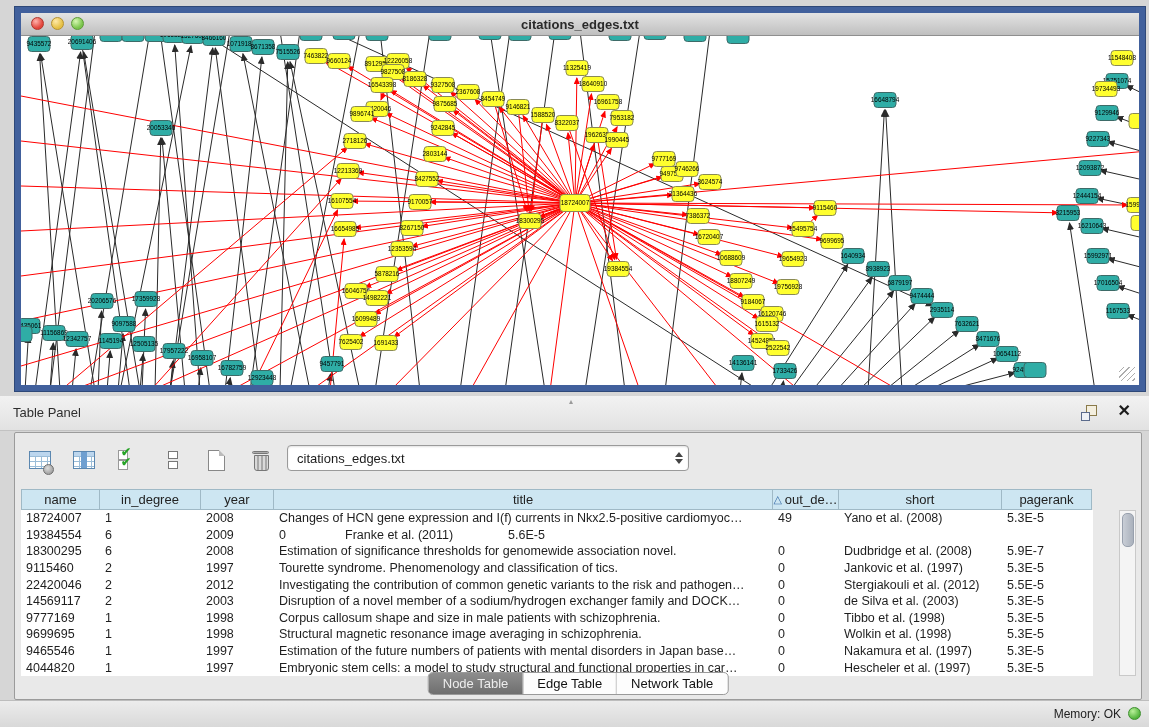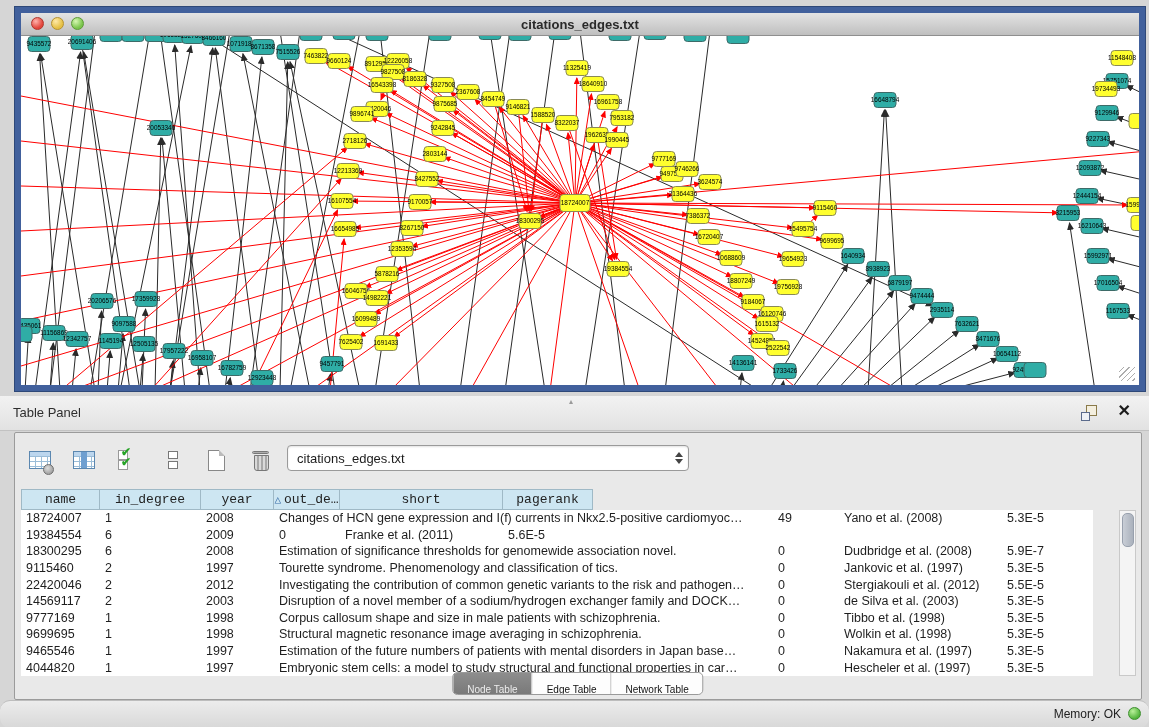--- a/index.html
+++ b/index.html
@@ -63,42 +63,42 @@
   .fx-ic{font-family:"DejaVu Serif",serif;font-style:italic;font-size:15px;color:#111;}
   .fx-ic small{font-size:10px;}
   .combo{position:absolute;left:272px;top:12px;width:400px;height:24px;background:#fff;
     border:1px solid #9a9a9a;border-radius:4px;display:flex;align-items:center;box-shadow:inset 0 1px 2px rgba(0,0,0,.12);}
   .combo .val{flex:1;padding-left:9px;font-size:13px;color:#1c1c1c;}
   .combo .step{width:18px;height:100%;display:flex;flex-direction:column;align-items:center;justify-content:center;gap:2px;}
   .combo .step i{width:0;height:0;border-left:4px solid transparent;border-right:4px solid transparent;}
   .combo .step i.up{border-bottom:5px solid #444;}
   .combo .step i.dn{border-top:5px solid #444;}
   
-  .thead{position:absolute;left:6px;top:56px;display:flex;height:21px;font-family:Liberation Mono, monospace;}
+  .thead{position:absolute;left:6px;top:56px;display:flex;height:21px;}
   .th{box-sizing:border-box;background:#cde6f2;border:1px solid #9fb9c6;border-left:none;
     font-size:13px;color:#222;display:flex;align-items:center;justify-content:center;overflow:hidden;white-space:nowrap;}
   .th:first-child{border-left:1px solid #9fb9c6;}
   .th .sort{color:#3a6ea8;font-size:11px;margin-right:3px;}
   .tbody{position:absolute;left:6px;top:77px;width:1072px;background:#fff;}
   .trow{display:flex;height:16.6px;align-items:center;}
   .td{box-sizing:border-box;padding-left:5px;font-size:12.5px;color:#1e1e1e;
     overflow:hidden;white-space:nowrap;}
   .tbl-bg{position:absolute;left:6px;top:56px;width:1096px;height:187px;background:#fff;border:1px solid #bbb;z-index:-1;}
   .vscroll{position:absolute;left:1104px;top:77px;width:15px;height:164px;background:#f4f4f4;border:1px solid #c9c9c9;}
   .vthumb{position:absolute;left:1.5px;top:2px;width:10px;height:32px;border-radius:5px;
     background:linear-gradient(90deg,#c9ced6,#aab1bc);border:1px solid #98a0ad;}
   
   .tabs{position:absolute;left:50%;transform:translateX(-50%);bottom:4px;display:flex;height:21px;
     border:1px solid #9a9a9a;border-radius:5px;overflow:hidden;background:#fdfdfd;}
-  .tab{padding:16px 14px;display:flex;align-items:center;font-size:10px;color:#111;border-left:1px solid #c4c4c4;}
+  .tab{padding:5px 14px;display:flex;align-items:center;font-size:13px;color:#111;border-left:1px solid #c4c4c4;}
   .tab:first-child{border-left:none;}
   .tab.active{background:linear-gradient(#8d8d8d,#6f6f6f);color:#ededed;}
   
   .statusbar{position:absolute;left:0;top:700px;width:1149px;height:27px;
-    background:linear-gradient(#ececec,#d8d8d8);border-top:1px solid #bdbdbd;border-radius:10px;}
+    background:linear-gradient(#ececec,#d8d8d8);border-top:1px solid #bdbdbd;}
   .mem{position:absolute;right:28px;top:6px;font-size:12px;color:#222;}
   .memdot{position:absolute;right:8px;top:6px;width:13px;height:13px;border-radius:50%;
     background:radial-gradient(circle at 35% 30%,#b9f09a,#52b43c 70%);border:1px solid #3c8f2d;box-sizing:border-box;}
 </style>
 </head>
 <body>
 
 <div class="net-window">
   <div class="titlebar">
     <div class="traffic">
@@ -579,20 +579,23 @@
   <div class="thead" id="thead">
       <div class="th" style="width: 79px;">
         <span>name</span>
       </div>
       <div class="th" style="width: 101px;">
         <span>in_degree</span>
       </div>
       <div class="th" style="width: 73px;">
         <span>year</span>
       </div>
+      <div class="th" style="width: 499px;">
+        <span>title</span>
+      </div>
       <div class="th" style="width: 66px;">
         <span class="sort">△</span>
         <span>out_de…</span>
       </div>
       <div class="th" style="width: 163px; align-items: center;">
         <span>short</span>
       </div>
       <div class="th" style="width: 90px;">
         <span>pagerank</span>
       </div>

